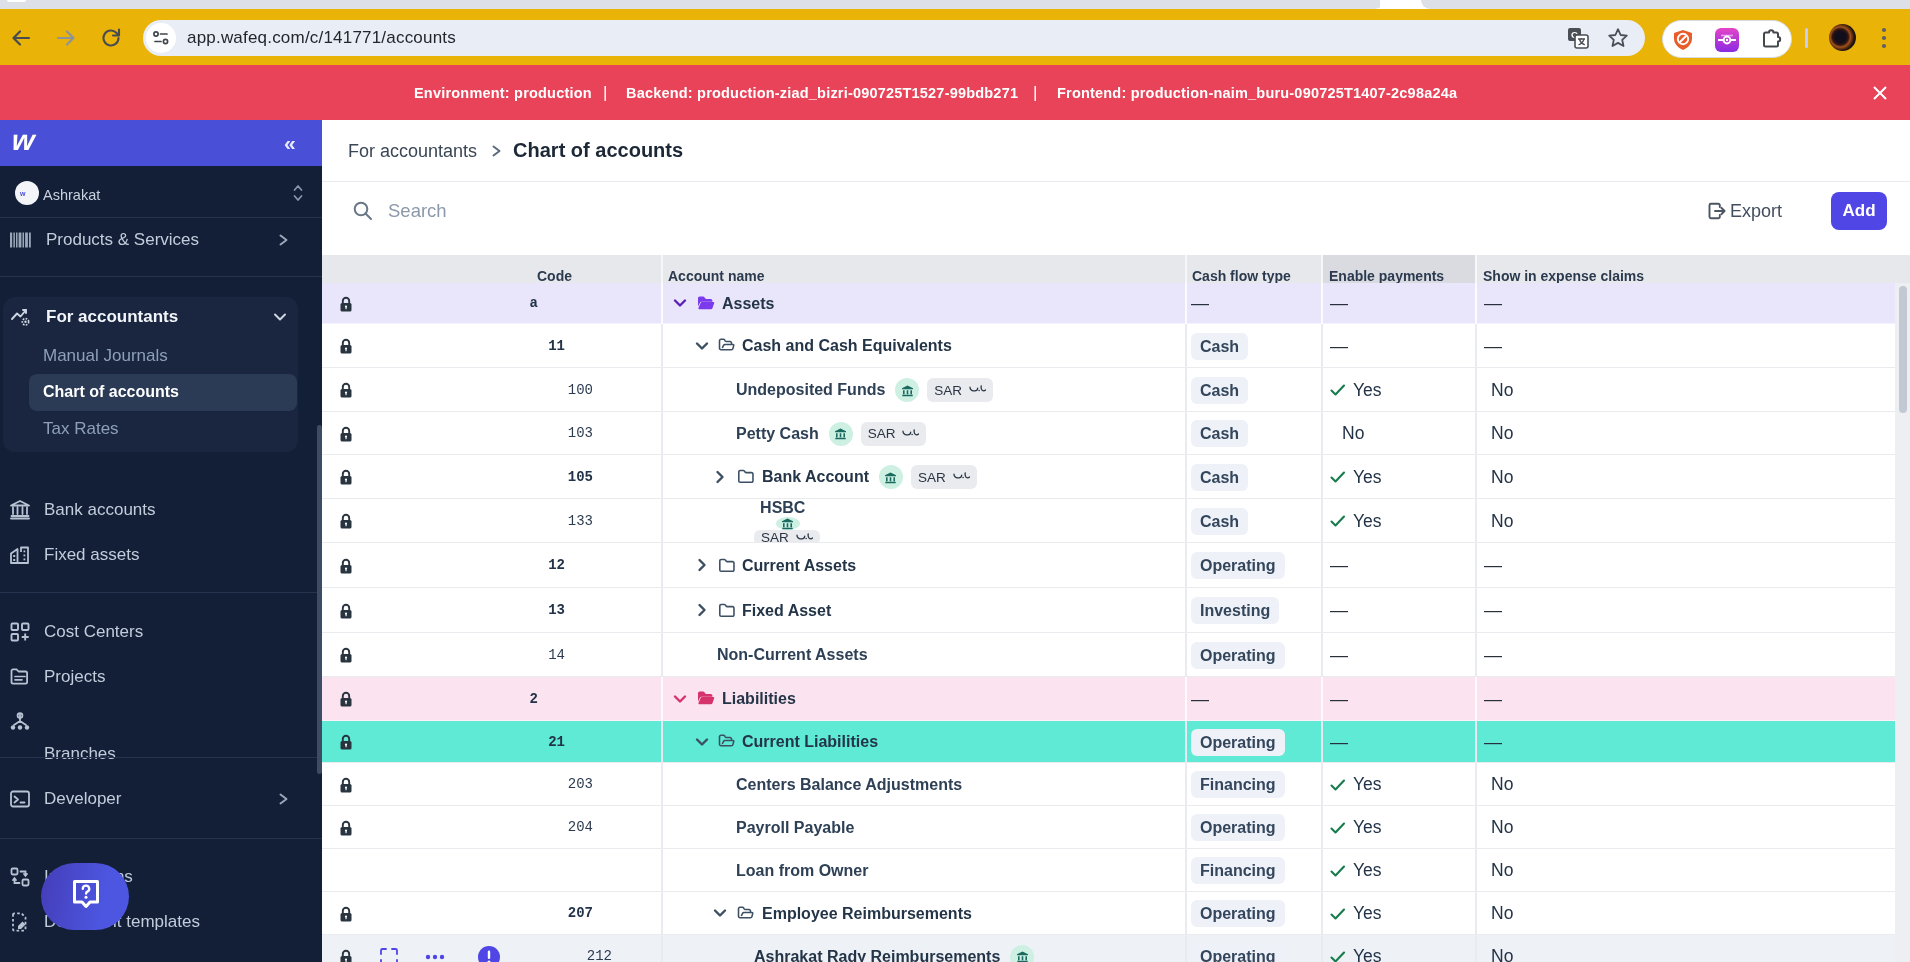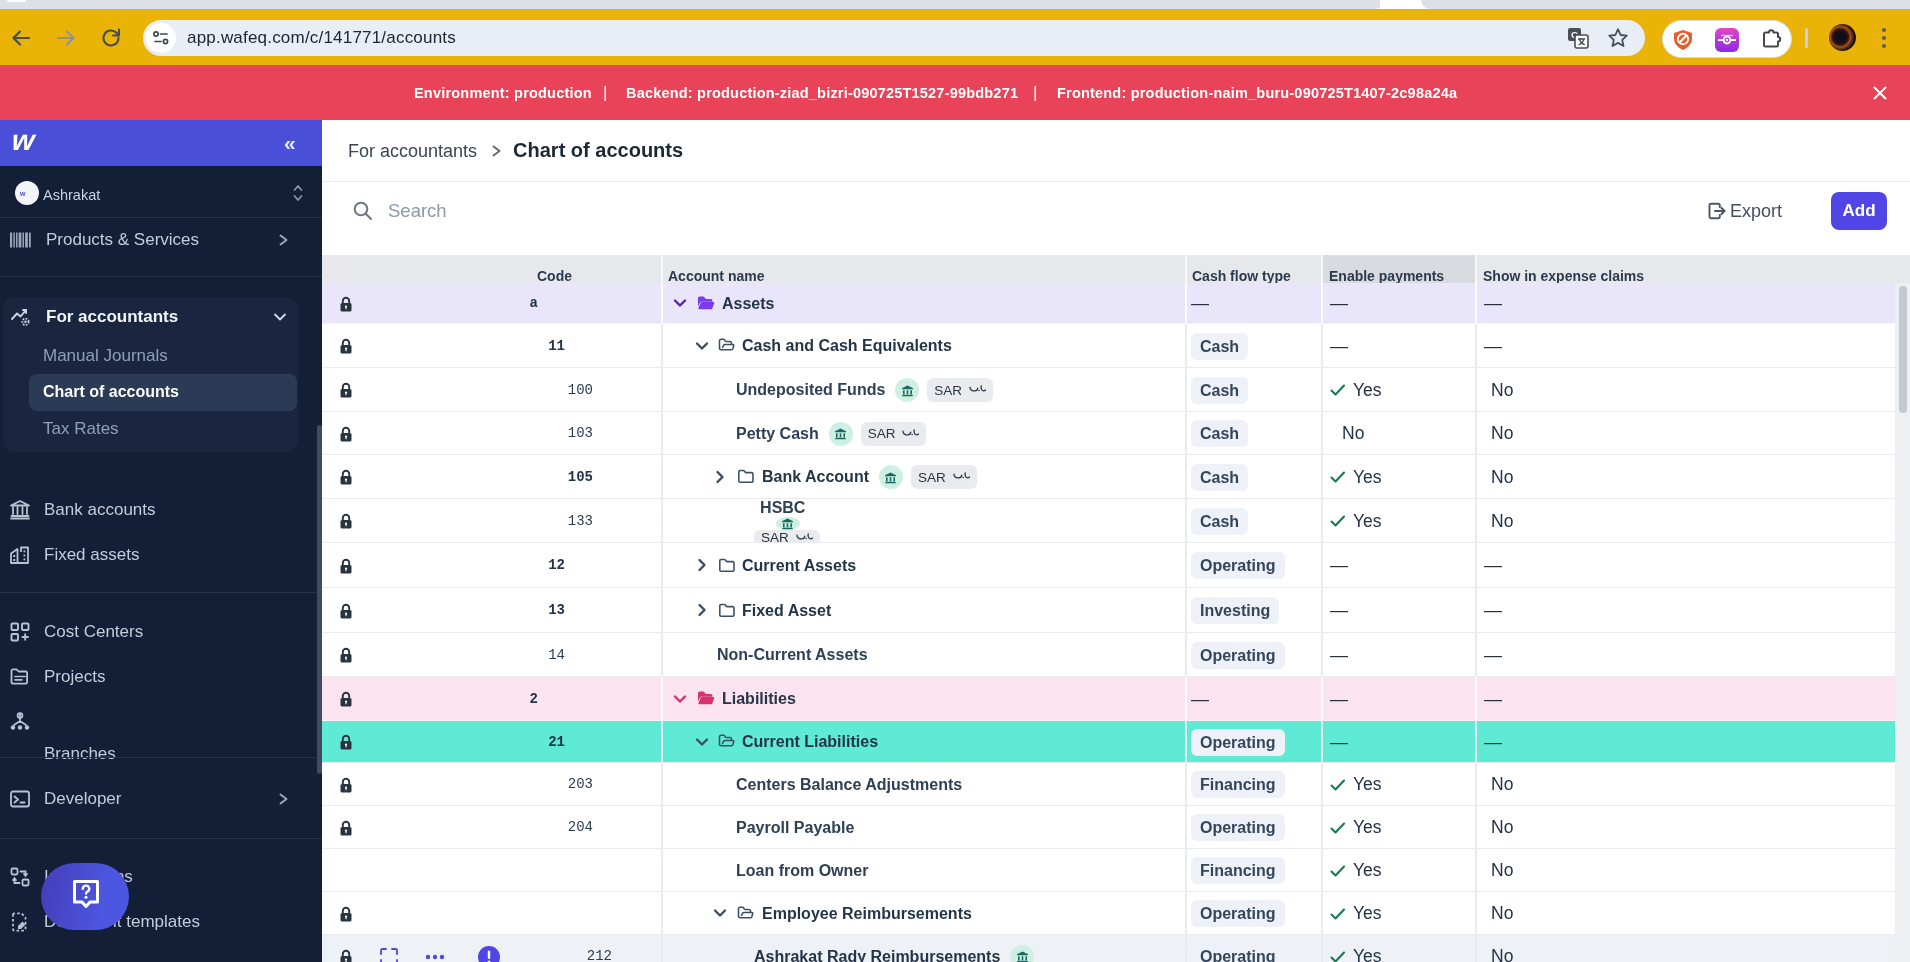--- a/index.html
+++ b/index.html
@@ -678,20 +678,21 @@
         <div class="vsep" style="left:339px;background:#e9ebf0;"></div>
         <div class="vsep" style="left:863px;background:#e9ebf0;"></div>
         <div class="vsep" style="left:999px;background:#e9ebf0;"></div>
         <div class="vsep" style="left:1153px;background:#e9ebf0;"></div>
         <svg class="abs" style="left:17px;top:50%;margin-top:-8px;" width="14" height="17" viewBox="0 0 14 17" fill="none">
           <rect x="1.5" y="7" width="11" height="8.5" rx="1.6" fill="#28343f"></rect>
           <path d="M3.8 7.5 V5 a3.2 3.2 0 0 1 6.4 0 V7.5" stroke="#28343f" stroke-width="1.9" fill="none"></path>
           <circle cx="7" cy="10.5" r="1.1" fill="#fff"></circle>
           <rect x="6.5" y="11" width="1.1" height="2.2" fill="#fff"></rect>
         </svg>
+        <div class="code codeb" style="width:271px;line-height:43px;">207</div>
         <svg class="abs" style="left:390px;top:50%;margin-top:-8.5px;" width="17" height="17" viewBox="0 0 17 17" fill="none">
           <path d="M3 5.5 L8 10.5 L13 5.5" stroke="#3d4f63" stroke-width="2.4" stroke-linecap="round" stroke-linejoin="round"></path>
         </svg>
         <svg class="abs" style="left:415px;top:50%;margin-top:-9px;" width="19" height="18" viewBox="0 0 19 18" fill="none">
           <g transform="scale(0.75)">
             <path d="M6 14 l1.45-2.9 A2 2 0 0 1 9.24 10 H20 a1 1 0 0 1 .97 1.24 l-1.1 4.2 a2 2 0 0 1-1.94 1.52 H4 a2 2 0 0 1-2-2 V5 a2 2 0 0 1 2-2 h3.2 a2 2 0 0 1 1.69.9 l.61 1.2 a2 2 0 0 0 1.67.9 H16 a2 2 0 0 1 2 2 v2" stroke="#3d4f63" stroke-width="2.1" stroke-linejoin="round" stroke-linecap="round" fill="none"></path>
           </g>
         </svg>
         <div class="an anb" style="left:440px;">Employee Reimbursements</div>
         <div class="cfcell">

